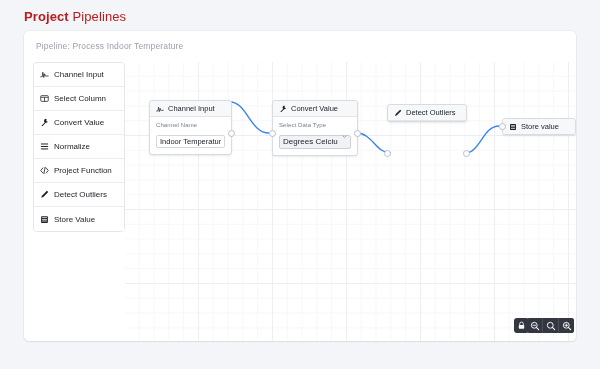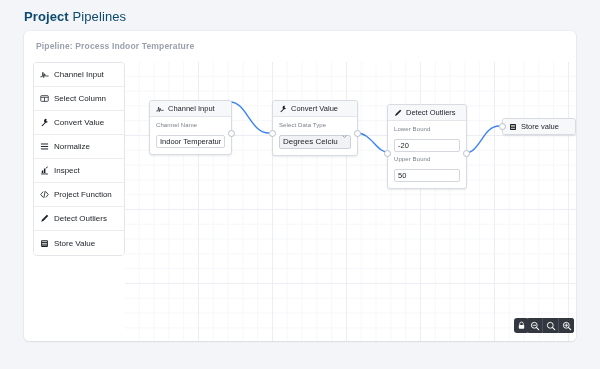--- a/index.html
+++ b/index.html
@@ -7,36 +7,36 @@
     width: 600px; height: 369px;
     background: #f4f5f9;
     font-family: "Liberation Sans", sans-serif;
     overflow: hidden;
   }
   #app { position: relative; width: 600px; height: 369px; }
 
   
   .page-heading {
     position: absolute; left: 24px; top: 9px;
-    font-size: 13px; color: #0c4a6e; letter-spacing: .1px;
+    font-size: 13px; color: #b91c1c; letter-spacing: .1px;
   }
   .page-heading .bold { font-weight: bold; }
   .page-heading .light { font-weight: normal; }
 
   
   .card {
     position: absolute; left: 24px; top: 31px;
     width: 552px; height: 310px;
     background: #ffffff;
     border-radius: 5px;
     box-shadow: 0 1px 2px rgba(16,24,40,.07), 0 0 0 1px rgba(16,24,40,.035);
   }
   .card-title {
     position: absolute; left: 12px; top: 10px;
-    font-size: 8.5px; font-weight: bold; color: #9aa1ad; letter-spacing: .15px;
+    font-size: 8.5px; font-weight: normal; color: #9aa1ad; letter-spacing: .15px;
   }
 
   
   .palette {
     position: absolute; left: 9px; top: 31px;
     width: 90px;
     background: #ffffff;
     border: 1px solid #e4e6eb;
     border-radius: 4px;
     overflow: hidden;
@@ -174,29 +174,20 @@
         <div class="palette-item">
           <span class="ic"><svg viewBox="0 0 12 12" width="9" height="9">
               <rect x="1.2" y="2" width="9.6" height="1.3" fill="#1b1f26"></rect>
               <rect x="1.2" y="5.3" width="9.6" height="1.3" fill="#1b1f26"></rect>
               <rect x="1.2" y="8.6" width="9.6" height="1.3" fill="#1b1f26"></rect>
             </svg></span>
           <span>Normalize</span>
         </div>
         <div class="palette-item">
           <span class="ic"><svg viewBox="0 0 12 12" width="9" height="9">
-              <path d="M2 10.6 H10" stroke="#1b1f26" stroke-width="1.2" stroke-linecap="round"></path>
-              <rect x="2.4" y="6" width="2" height="3.4" fill="#1b1f26"></rect>
-              <rect x="5.2" y="3.4" width="2" height="6" fill="#1b1f26"></rect>
-              <path d="M7.6 3 L10.4 1.2" stroke="#1b1f26" stroke-width="1.1"></path>
-            </svg></span>
-          <span>Inspect</span>
-        </div>
-        <div class="palette-item">
-          <span class="ic"><svg viewBox="0 0 12 12" width="9" height="9">
               <path d="M3.8 2.6 L1 6 L3.8 9.4 M8.2 2.6 L11 6 L8.2 9.4 M6.8 1.8 L5.2 10.2" fill="none" stroke="#1b1f26" stroke-width="1.1" stroke-linecap="round" stroke-linejoin="round"></path>
             </svg></span>
           <span>Project Function</span>
         </div>
         <div class="palette-item">
           <span class="ic"><svg viewBox="0 0 12 12" width="9" height="9">
               <path d="M9.2 1 L11 2.8 L4.4 9.4 L1.6 10.4 L2.6 7.6 Z" fill="#1b1f26"></path>
             </svg></span>
           <span>Detect Outliers</span>
         </div>
@@ -258,26 +249,20 @@
       </div>
 
       <div class="node" style="left:262px; top:42px; width:78px;">
         <div class="node-head">
           <span class="ic">
             <svg viewBox="0 0 12 12" width="8" height="8">
                 <path d="M9.2 1 L11 2.8 L4.4 9.4 L1.6 10.4 L2.6 7.6 Z" fill="#1b1f26"></path>
               </svg>
           </span>
           <span>Detect Outliers</span>
-        </div>
-        <div class="node-body">
-          <div class="field-label">Lower Bound</div>
-          <input class="field-input filled" type="text" readonly="" value="-20" style="">
-          <div class="field-label field-gap">Upper Bound</div>
-          <input class="field-input filled" type="text" readonly="" value="50" style="">
         </div>
         <div class="port" style="left:-4px; top:45px;"></div>
         <div class="port" style="right:-4px; top:45px;"></div>
       </div>
 
       <div class="node" style="left:377px; top:56px; width:72px;">
         <div class="node-head no-body">
           <span class="ic">
             <svg viewBox="0 0 12 12" width="8" height="8">
                 <rect x="1.5" y="1.5" width="9" height="9" rx="1" fill="#1b1f26"></rect>

